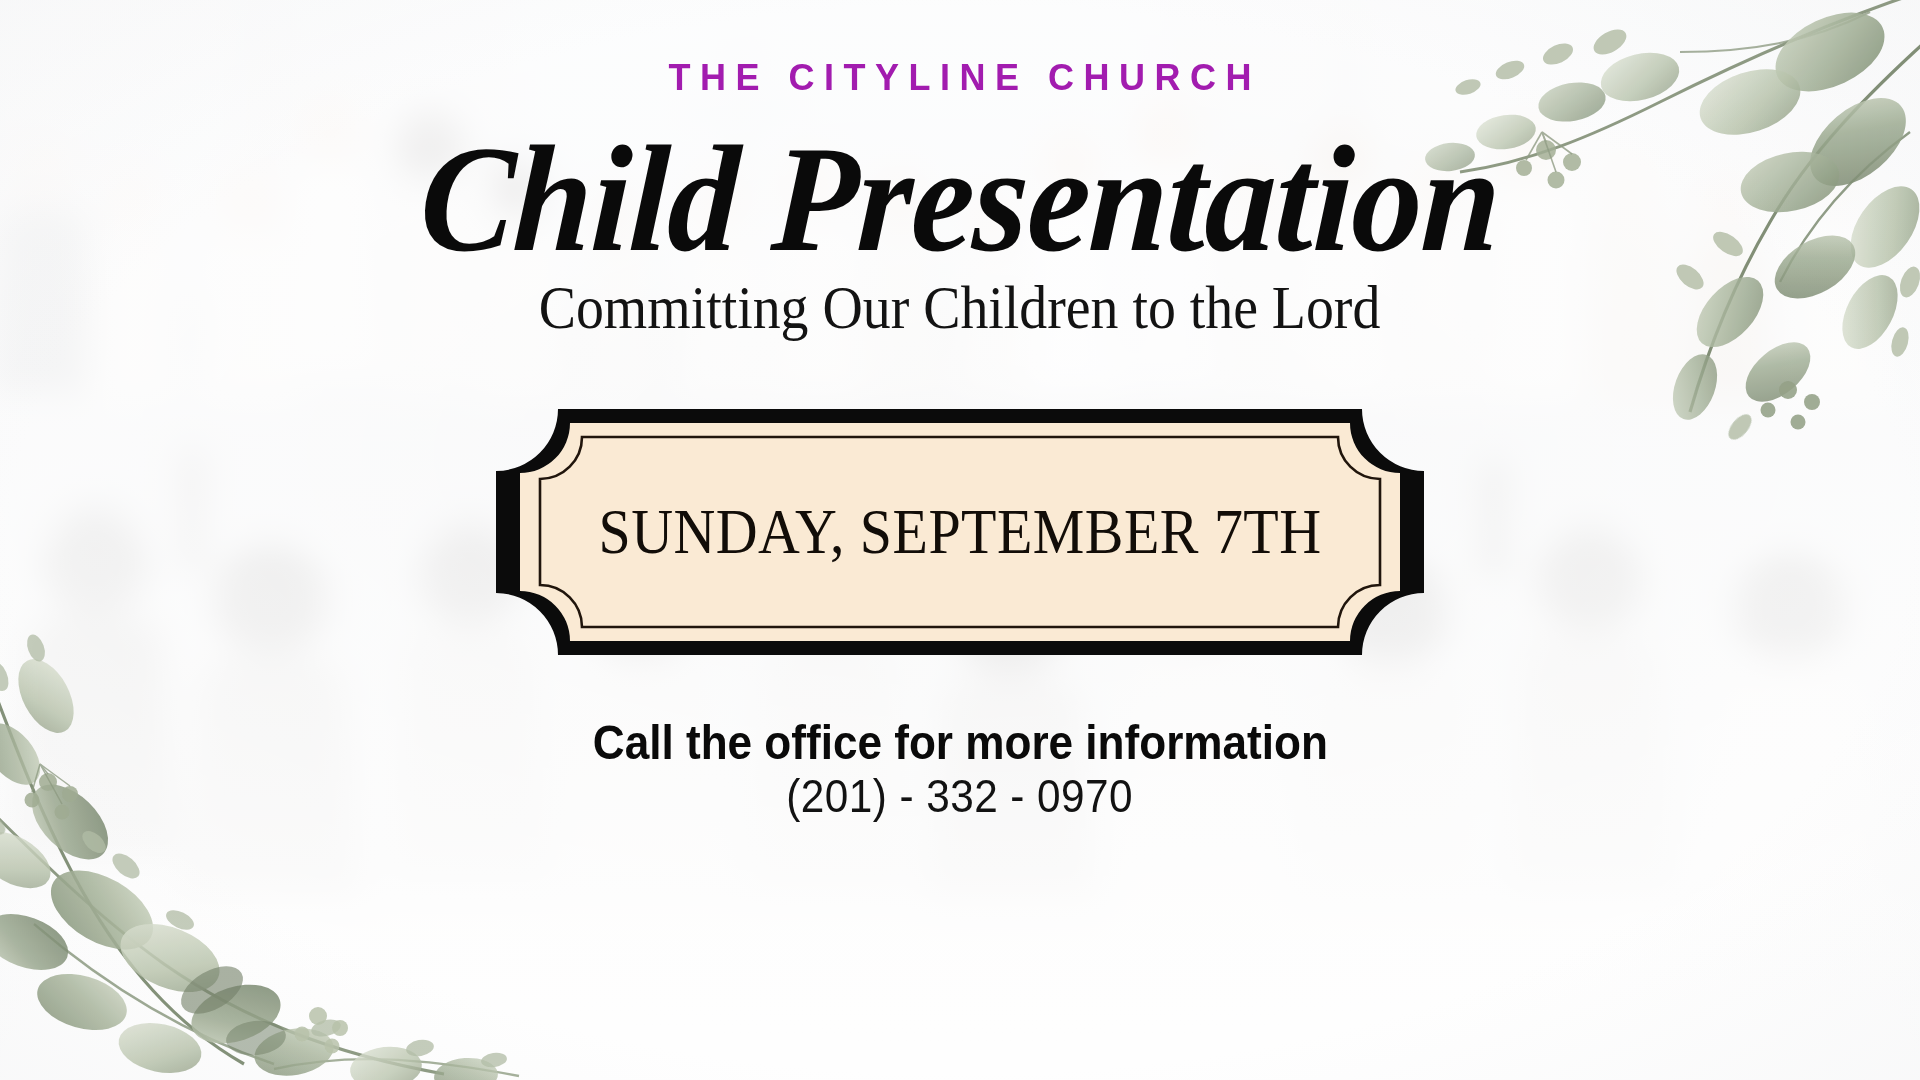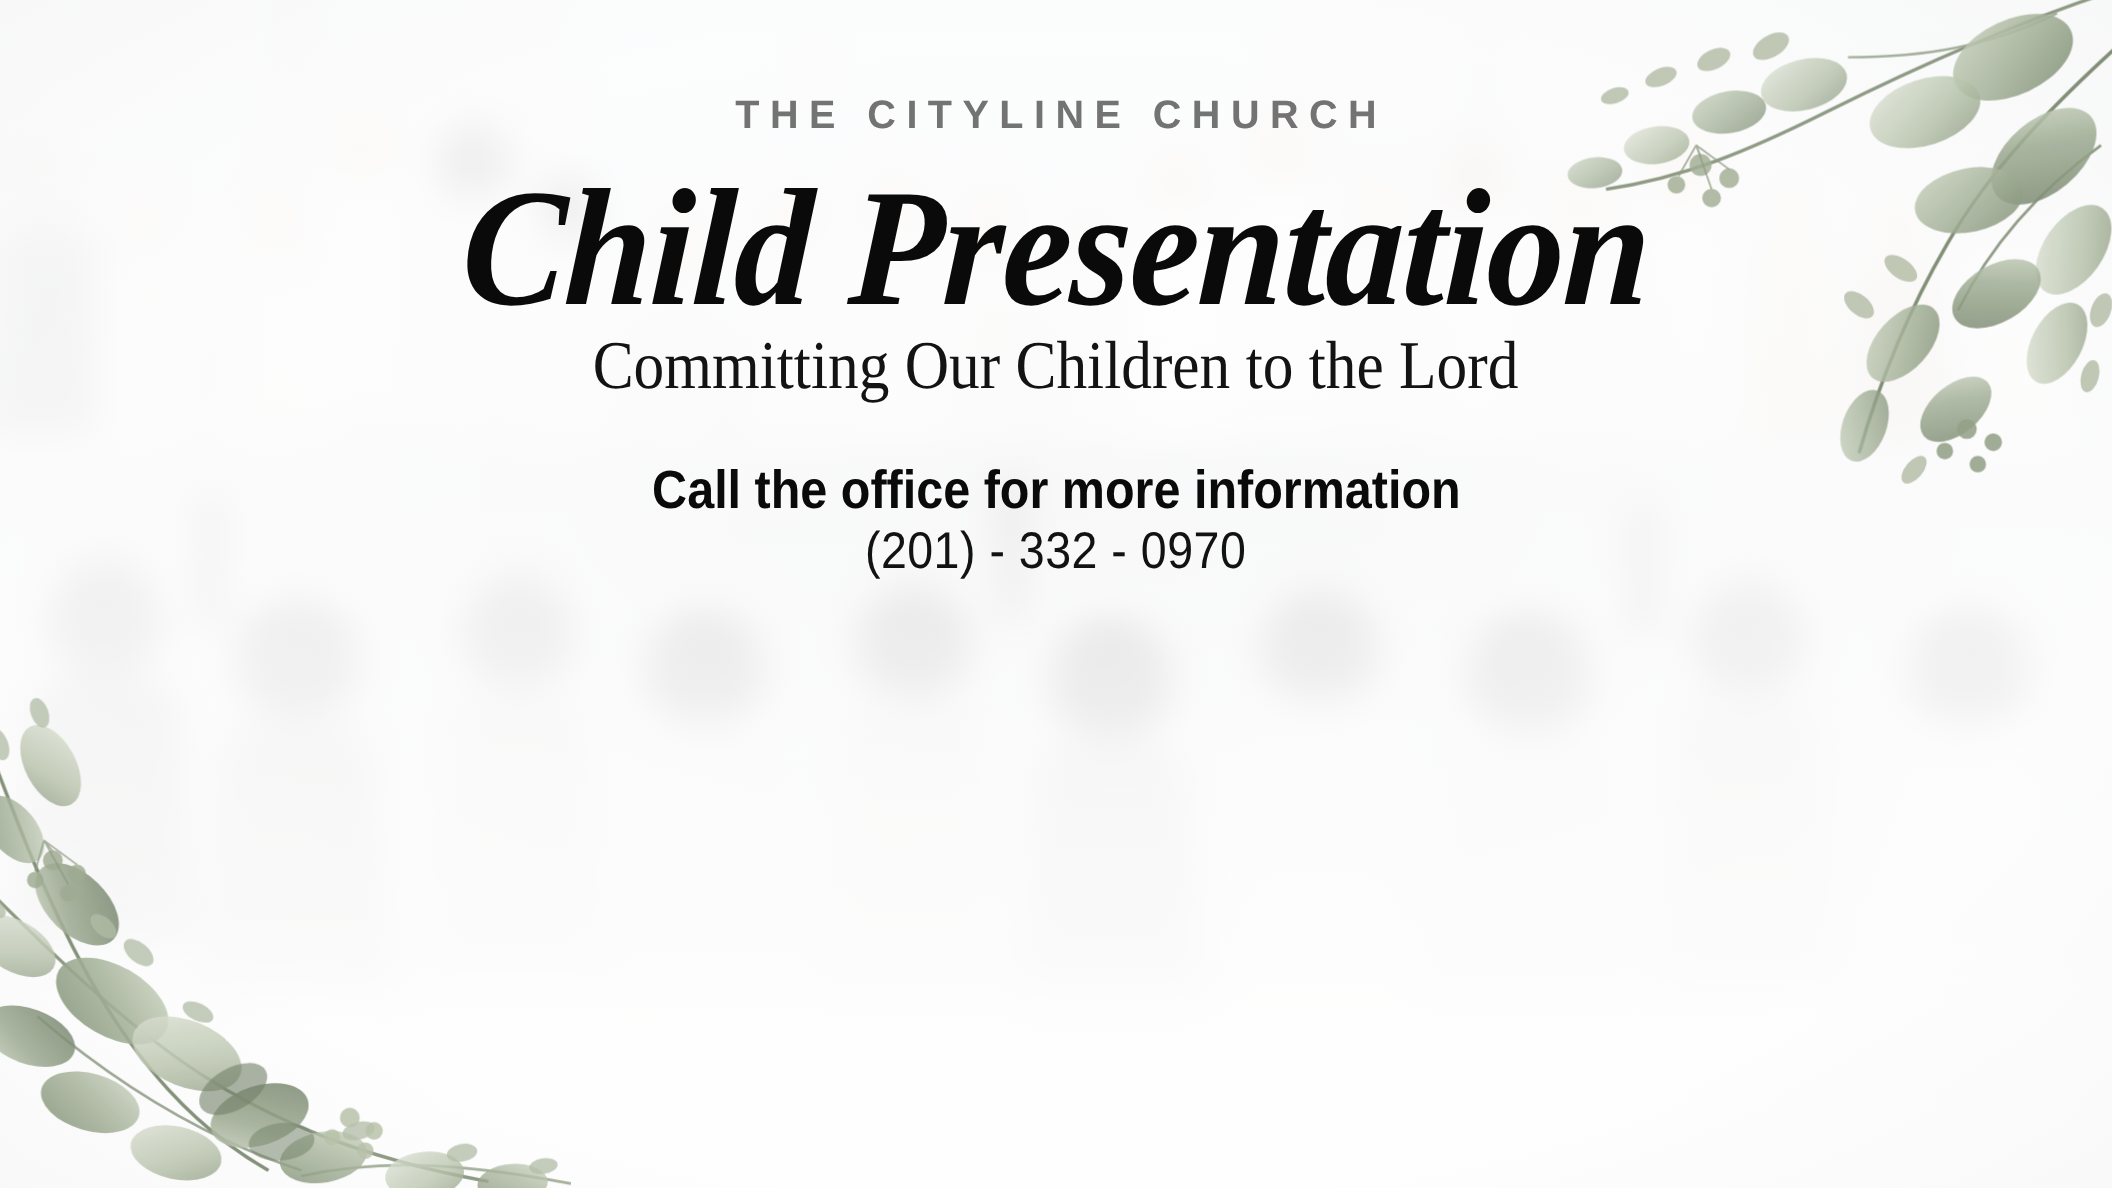--- a/index.html
+++ b/index.html
@@ -55,26 +55,26 @@
   
   .content {
     position: absolute;
     inset: 0;
     display: flex;
     flex-direction: column;
     align-items: center;
   }
 
   .eyebrow {
-    margin-top: 86px;
+    margin-top: 60px;
     font-family: "Liberation Sans", sans-serif;
     font-weight: 700;
     font-size: 36px;
     letter-spacing: 9.5px;
-    color: #737373;
+    color: #a21caf;
     text-indent: 9.5px;
     line-height: 1;
     white-space: nowrap;
   }
 
   .script-title {
     margin-top: 34px;
     font-family: "Liberation Serif", serif;
     font-style: italic;
     font-weight: 700;
@@ -444,19 +444,61 @@
   </div>
 
   <div class="content">
 
     <div class="eyebrow">THE CITYLINE CHURCH</div>
 
     <div class="script-title">Child Presentation</div>
 
     <div class="subtitle">Committing Our Children to the Lord</div>
 
+    <div class="plaque-wrap">
+      <svg viewBox="0 0 940 258" preserveAspectRatio="none" aria-hidden="true">
+
+        <path d="
+            M 68 6
+            L 872 6
+            A 62 62 0 0 0 934 68
+            L 934 190
+            A 62 62 0 0 0 872 252
+            L 68 252
+            A 62 62 0 0 0 6 190
+            L 6 68
+            A 62 62 0 0 0 68 6
+            Z" fill="#0B0B0B"></path>
+
+        <path d="
+            M 80 20
+            L 860 20
+            A 50 50 0 0 0 910 70
+            L 910 188
+            A 50 50 0 0 0 860 238
+            L 80 238
+            A 50 50 0 0 0 30 188
+            L 30 70
+            A 50 50 0 0 0 80 20
+            Z" fill="#FAEAD4"></path>
+
+        <path d="
+            M 92 34
+            L 848 34
+            A 42 42 0 0 0 890 76
+            L 890 182
+            A 42 42 0 0 0 848 224
+            L 92 224
+            A 42 42 0 0 0 50 182
+            L 50 76
+            A 42 42 0 0 0 92 34
+            Z" fill="none" stroke="#20150C" stroke-width="2.6"></path>
+      </svg>
+
+      <div class="plaque-text">SUNDAY, SEPTEMBER 7TH</div>
+    </div>
 
     <div class="footer-line1">Call the office for more information</div>
 
     <div class="footer-line2">(201) - 332 - 0970</div>
 
   </div>
 </div>
 
 </body></html>

